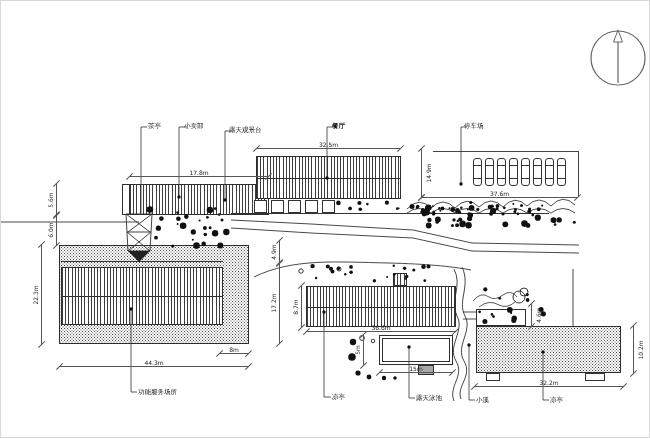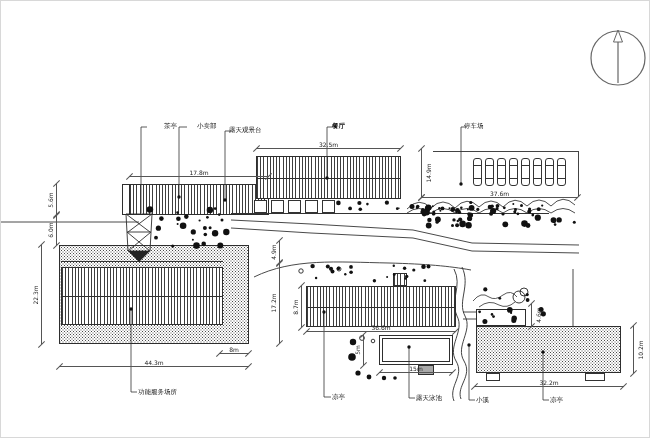--- a/index.html
+++ b/index.html
@@ -366,22 +366,22 @@
         <span class="tk tk-b"></span>
         <span class="dimtext" style="left:3px;">4.6m</span>
       </div>
       <div class="vdim" style="left: 632px; top: 325px; height: 47px;">
         <span class="tk tk-a"></span>
         <span class="tk tk-b"></span>
         <span class="dimtext" style="left:3px;">10.2m</span>
       </div>
     </div>
   <div id="labels-layer">
-      <div class="cjk" style="left: 147px; top: 121px; margin-left: 16px;">茶亭</div>
-      <div class="cjk" style="left: 196px; top: 121px;">小卖部</div>
+      <div class="cjk" style="left: 147px; top: 121px;">茶亭</div>
+      <div class="cjk" style="left: 183px; top: 121px;">小卖部</div>
       <div class="cjk" style="left: 228px; top: 125px;">露天观景台</div>
       <div class="cjk" style="left: 331px; top: 121px; font-weight: bold;">餐厅</div>
       <div class="cjk" style="left: 463px; top: 121px;">停车场</div>
       <div class="cjk" style="left: 137px; top: 387px;">功能服务场所</div>
       <div class="cjk" style="left: 331px; top: 392px;">凉亭</div>
       <div class="cjk" style="left: 415px; top: 393px;">露天泳池</div>
       <div class="cjk" style="left: 475px; top: 395px;">小溪</div>
       <div class="cjk" style="left: 549px; top: 395px;">凉亭</div>
     </div>
   <div id="cars-layer">

